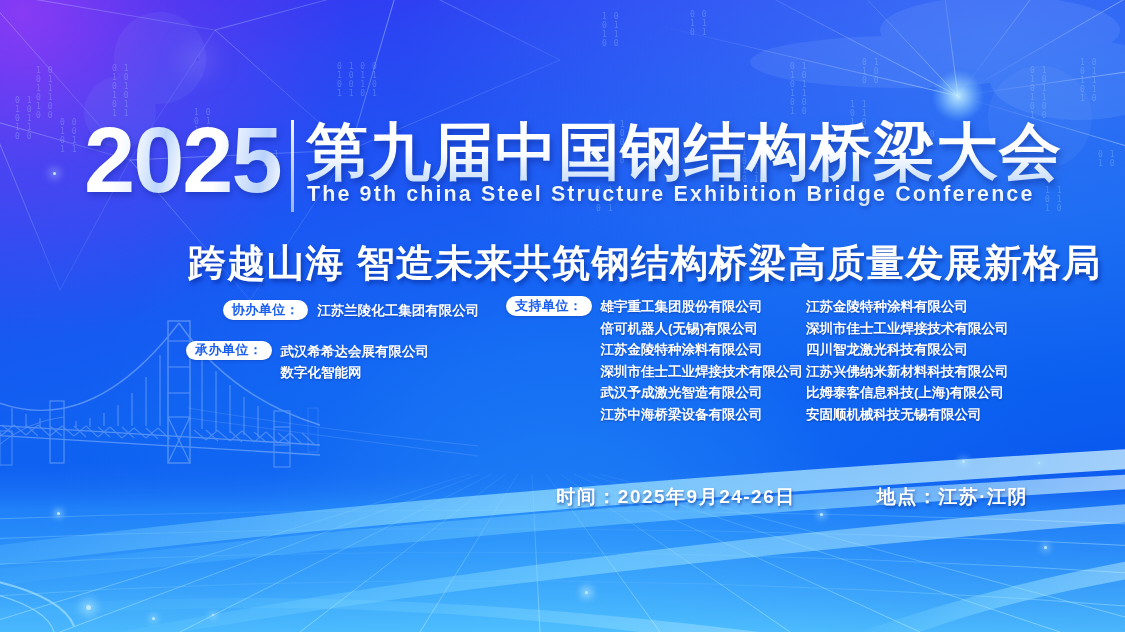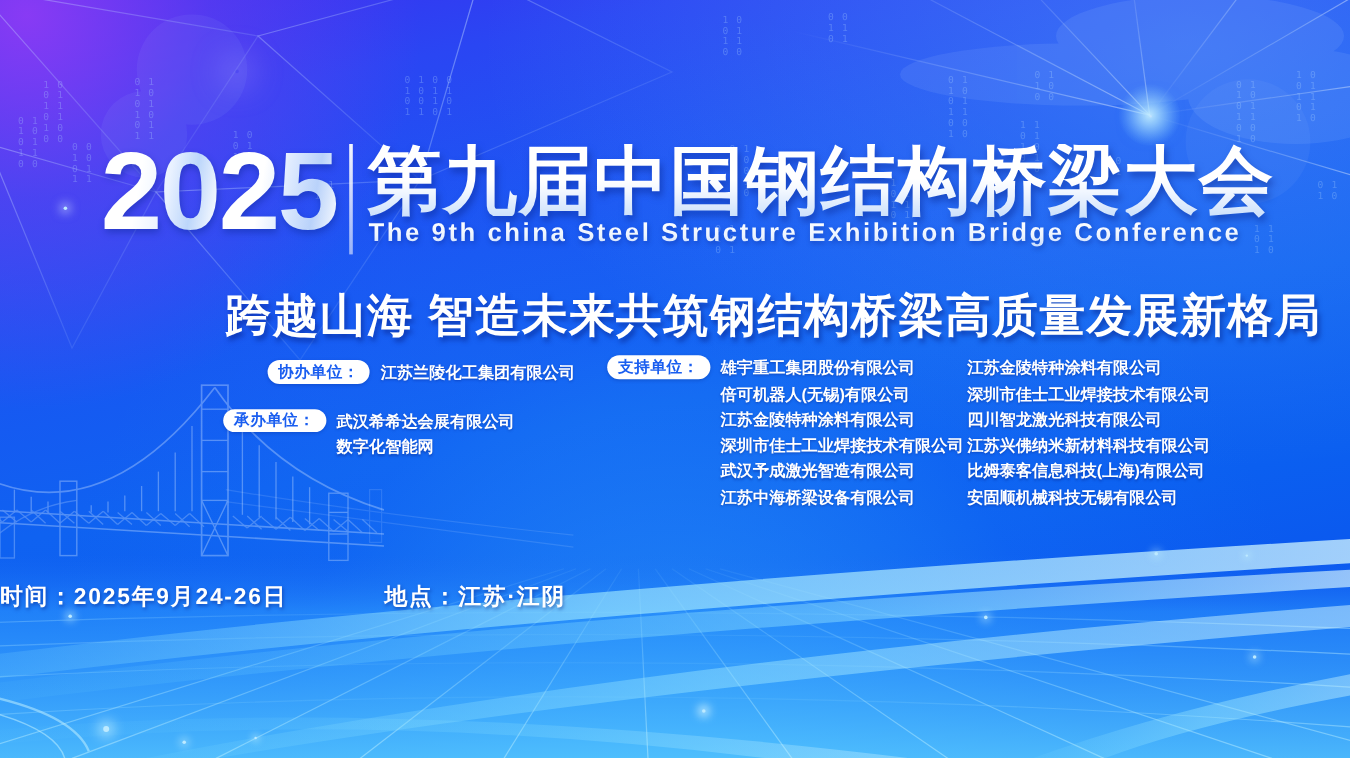--- a/index.html
+++ b/index.html
@@ -97,21 +97,21 @@
     white-space:nowrap; text-shadow:0 1px 2px rgba(6,30,130,0.45);
     margin-left:9px;
   }
   .orglist { margin-left:9px; }
   .orglist .orgname { margin-left:0; display:block; }
 
   .col-c .orgname { margin-left:0; }
   .col-c .orglist { margin-left:0; }
 
   
-  .footer { position:absolute; left:0; top:484px; width:1028px; text-align:left; }
+  .footer { position:absolute; left:0; top:484px; width:1028px; text-align:right; }
   .fitem { display:inline-block; color:#ffffff; font-size:19px; font-weight:700;
     letter-spacing:1.5px; text-shadow:1px 2px 3px rgba(6,30,130,0.5); }
   .fgap { display:inline-block; width:72px; }
 
   .spark { position:absolute; background:#bdeaff; border-radius:50%; }
 </style>
 </head>
 <body>
 
 <div id="banner">

